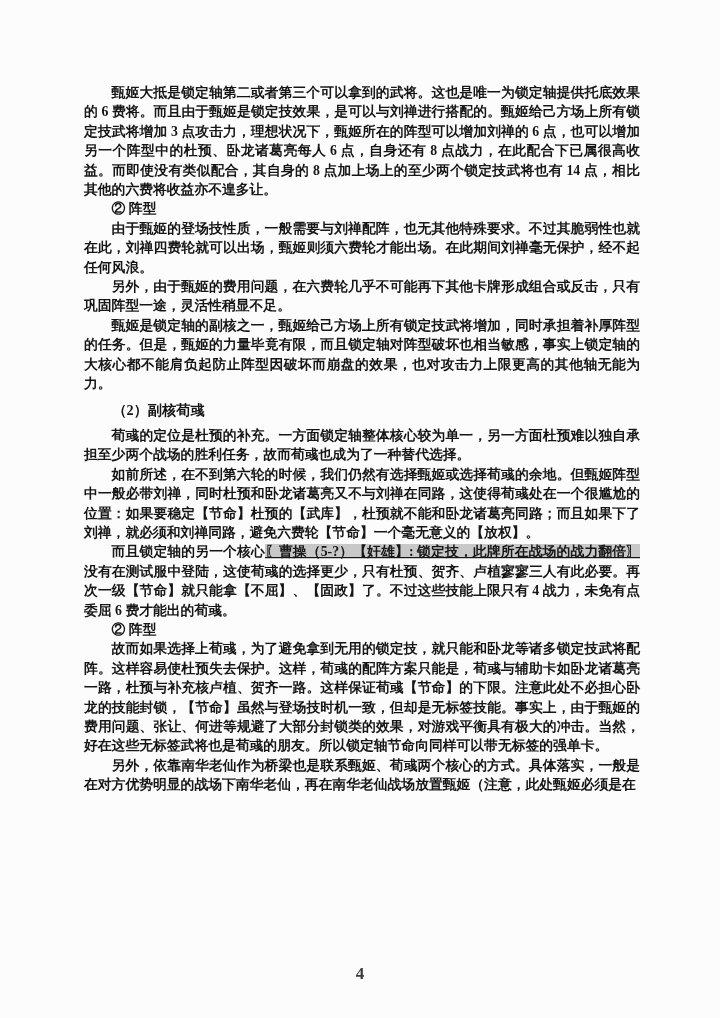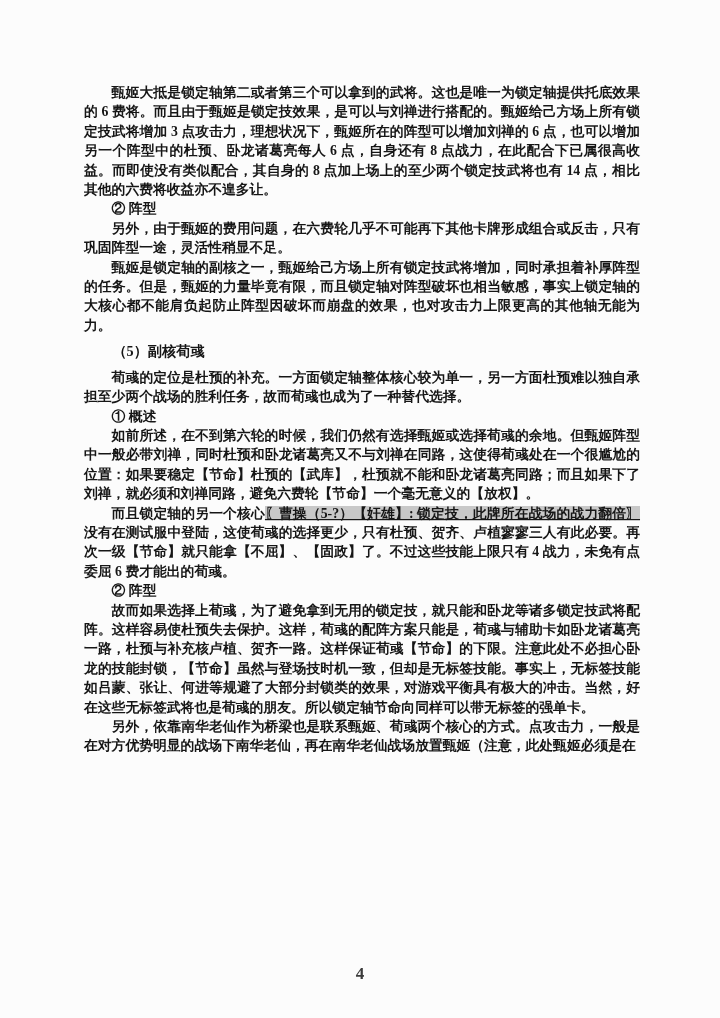--- a/index.html
+++ b/index.html
@@ -52,25 +52,25 @@
     color: #3c3c3c;
   }
 </style>
 </head>
 <body>
 
 <div class="page">
   <div class="doc-body">
       <p class="paragraph"><span>甄姬大抵是锁定轴第二或者第三个可以拿到的武将。这也是唯一为锁定轴提供托底效果的 6 费将。而且由于甄姬是锁定技效果，是可以与刘禅进行搭配的。甄姬给己方场上所有锁定技武将增加 3 点攻击力，理想状况下，甄姬所在的阵型可以增加刘禅的 6 点，也可以增加另一个阵型中的杜预、卧龙诸葛亮每人 6 点，自身还有 8 点战力，在此配合下已属很高收益。而即使没有类似配合，其自身的 8 点加上场上的至少两个锁定技武将也有 14 点，相比其他的六费将收益亦不遑多让。</span></p>
       <p class="subheading"><span>② 阵型</span></p>
+      <p class="paragraph"><span>由于甄姬的登场技性质，一般需要与刘禅配阵，也无其他特殊要求。不过其脆弱性也就在此，刘禅四费轮就可以出场，甄姬则须六费轮才能出场。在此期间刘禅毫无保护，经不起任何风浪。</span></p>
       <p class="paragraph"><span>另外，由于甄姬的费用问题，在六费轮几乎不可能再下其他卡牌形成组合或反击，只有巩固阵型一途，灵活性稍显不足。</span></p>
       <p class="paragraph"><span>甄姬是锁定轴的副核之一，甄姬给己方场上所有锁定技武将增加，同时承担着补厚阵型的任务。但是，甄姬的力量毕竟有限，而且锁定轴对阵型破坏也相当敏感，事实上锁定轴的大核心都不能肩负起防止阵型因破坏而崩盘的效果，也对攻击力上限更高的其他轴无能为力。</span></p>
-      <p class="section-heading"><span>（5）副核荀彧</span></p>
+      <p class="section-heading"><span>（2）副核荀彧</span></p>
       <p class="paragraph"><span>荀彧的定位是杜预的补充。一方面锁定轴整体核心较为单一，另一方面杜预难以独自承担至少两个战场的胜利任务，故而荀彧也成为了一种替代选择。</span></p>
-      <p class="subheading"><span>① 概述</span></p>
       <p class="paragraph"><span>如前所述，在不到第六轮的时候，我们仍然有选择甄姬或选择荀彧的余地。但甄姬阵型中一般必带刘禅，同时杜预和卧龙诸葛亮又不与刘禅在同路，这使得荀彧处在一个很尴尬的位置：如果要稳定【节命】杜预的【武库】，杜预就不能和卧龙诸葛亮同路；而且如果下了刘禅，就必须和刘禅同路，避免六费轮【节命】一个毫无意义的【放权】。</span></p>
       <p class="paragraph"><span>而且锁定轴的另一个核心</span><span class="highlight">〖曹操（5-?）【奸雄】: 锁定技，此牌所在战场的战力翻倍〗</span><span>没有在测试服中登陆，这使荀彧的选择更少，只有杜预、贺齐、卢植寥寥三人有此必要。再次一级【节命】就只能拿【不屈】、【固政】了。不过这些技能上限只有 4 战力，未免有点委屈 6 费才能出的荀彧。</span></p>
       <p class="subheading"><span>② 阵型</span></p>
-      <p class="paragraph"><span>故而如果选择上荀彧，为了避免拿到无用的锁定技，就只能和卧龙等诸多锁定技武将配阵。这样容易使杜预失去保护。这样，荀彧的配阵方案只能是，荀彧与辅助卡如卧龙诸葛亮一路，杜预与补充核卢植、贺齐一路。这样保证荀彧【节命】的下限。注意此处不必担心卧龙的技能封锁，【节命】虽然与登场技时机一致，但却是无标签技能。事实上，无标签技能如吕蒙、张让、何进等规避了大部分封锁类的效果，对游戏平衡具有极大的冲击。当然，好在这些无标签武将也是荀彧的朋友。所以锁定轴节命向同样可以带无标签的强单卡。</span></p>
-      <p class="paragraph"><span>另外，依靠南华老仙作为桥梁也是联系甄姬、荀彧两个核心的方式。点攻击力，一般是在对方优势明显的战场下南华老仙，再在南华老仙战场放置甄姬（注意，此处甄姬必须是在</span></p>
+      <p class="paragraph"><span>故而如果选择上荀彧，为了避免拿到无用的锁定技，就只能和卧龙等诸多锁定技武将配阵。这样容易使杜预失去保护。这样，荀彧的配阵方案只能是，荀彧与辅助卡如卧龙诸葛亮一路，杜预与补充核卢植、贺齐一路。这样保证荀彧【节命】的下限。注意此处不必担心卧龙的技能封锁，【节命】虽然与登场技时机一致，但却是无标签技能。事实上，由于甄姬的费用问题、张让、何进等规避了大部分封锁类的效果，对游戏平衡具有极大的冲击。当然，好在这些无标签武将也是荀彧的朋友。所以锁定轴节命向同样可以带无标签的强单卡。</span></p>
+      <p class="paragraph"><span>另外，依靠南华老仙作为桥梁也是联系甄姬、荀彧两个核心的方式。具体落实，一般是在对方优势明显的战场下南华老仙，再在南华老仙战场放置甄姬（注意，此处甄姬必须是在</span></p>
     </div>
   <div class="page-number">4</div>
 </div>
 
 </body></html>

